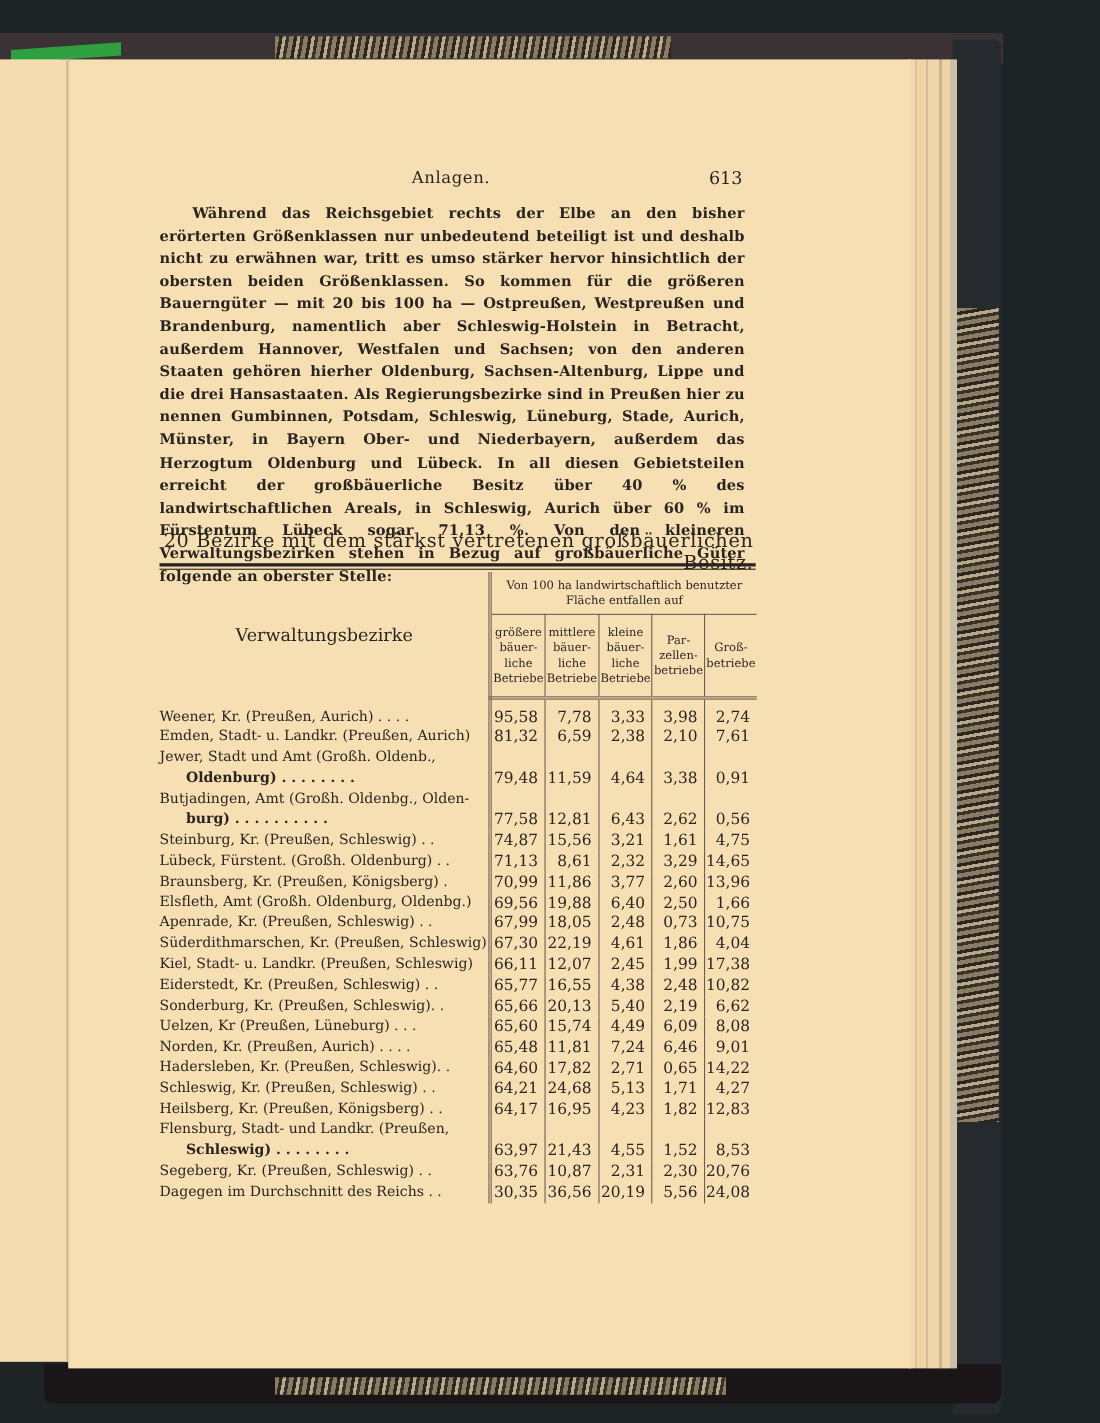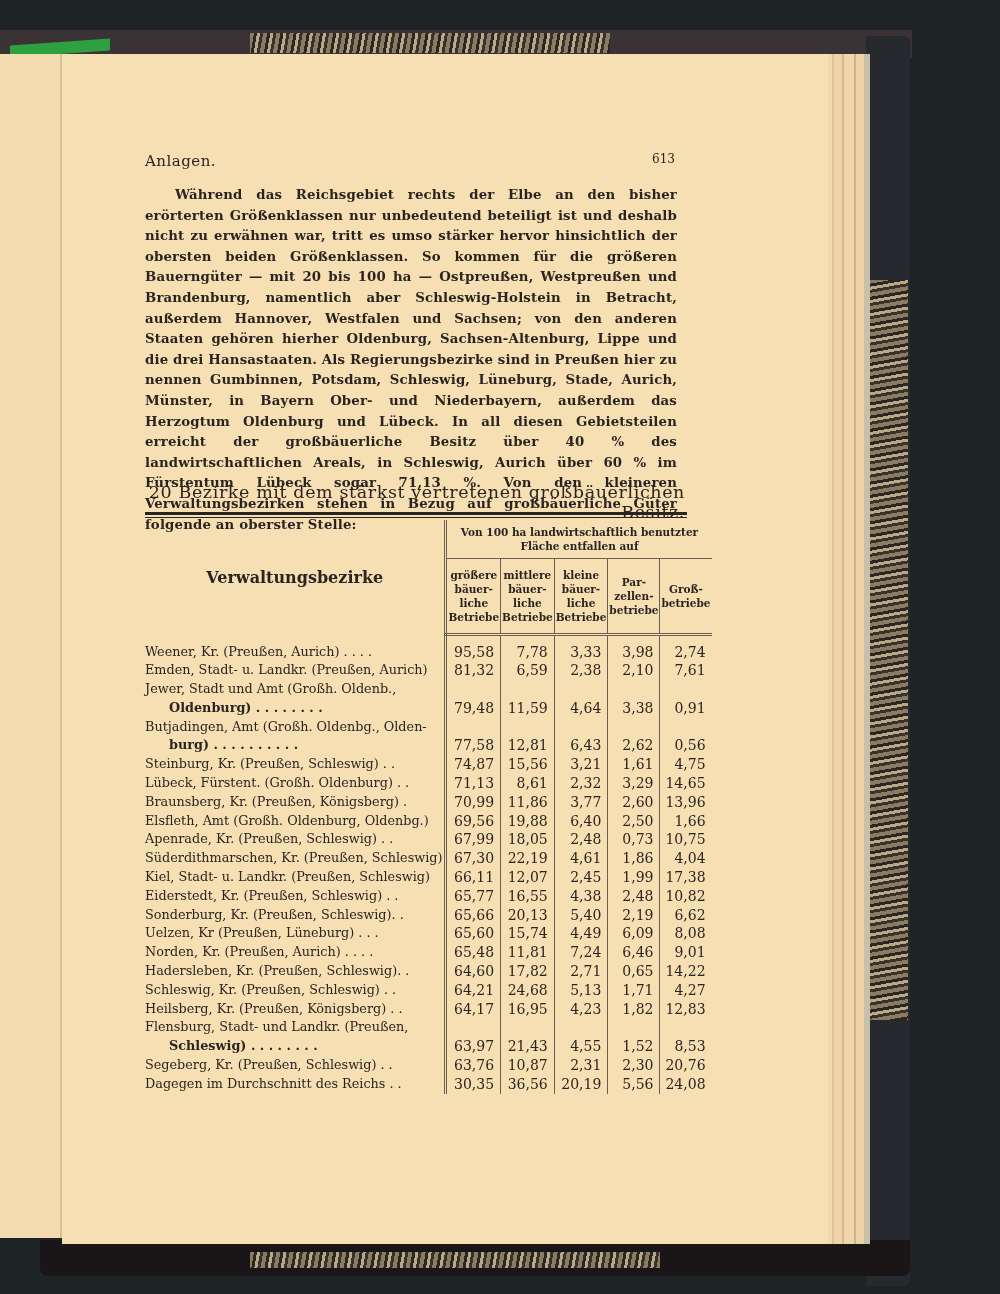--- a/index.html
+++ b/index.html
@@ -44,40 +44,40 @@
     background: linear-gradient(90deg, #f3d8ad 0 6px, #dcc19a 6px 8px, #f0d4a8 8px 16px, #d6bb94 16px 18px, #f0d6ac 18px 28px, #cdb28c 28px 30px, #eed3a8 30px 38px, #c8c0a8 38px 44px);
   }
   .page {
     position: absolute; left: 62px; top: 54px; width: 766px; height: 1190px;
     background: #f7dfb4;
   }
   .header {
     position: absolute; left: 145px; top: 152px; width: 530px; height: 24px;
     font-size: 15px;
   }
-  .header .title { position: absolute; left: 0; right: 0; text-align: left; letter-spacing: 0.5px; }
-  .header .pageno { position: absolute; right: 0; top: 0; font-size: 12px; }
+  .header .title { position: absolute; left: 0; right: 0; text-align: center; letter-spacing: 0.5px; }
+  .header .pageno { position: absolute; right: 0; top: 0; font-size: 16px; }
   .body-text {
     position: absolute; left: 145px; top: 185px; width: 532px;
     font-size: 13.3px; line-height: 20.6px; text-align: justify;
     text-indent: 30px; letter-spacing: 0.15px; font-weight: bold;
   }
   .table-title {
     position: absolute; left: 145px; top: 482px; width: 540px;
     text-align: right; font-size: 17.5px; letter-spacing: 0.6px;
   }
   .rule-double {
     position: absolute; left: 145px; top: 512px; width: 542px; height: 6px;
     border-top: 3px solid #2a2420; border-bottom: 1px solid #2a2420;
   }
   table.data {
     position: absolute; left: 145px; top: 520px; width: 542px;
     border-collapse: collapse; font-size: 12.8px;
   }
-  table.data th { font-weight: bold; vertical-align: middle; text-align: center; }
+  table.data th { font-weight: normal; vertical-align: middle; text-align: center; }
   .h-group { font-size: 10.5px; line-height: 14px; height: 38px; border-bottom: 1px solid #6a5e50; }
   .h-sub { font-size: 10.5px; line-height: 14px; height: 76px; padding: 2px 1px; }
   .h-main { font-size: 16px; }
   .sep-l { border-left: 1px solid #6a5e50; }
   .dbl-l { border-left: 3px double #6a5e50; }
   .head-bottom th, .head-bottom td { border-bottom: 3px double #6a5e50; }
   td.name { padding: 0 2px 0 0; line-height: 18.8px; vertical-align: bottom; white-space: nowrap; }
   td.name .cont { display: block; padding-left: 24px; font-weight: bold; }
   td.num { text-align: right; padding: 0 6px 0 0; vertical-align: bottom; line-height: 18.8px; font-size: 14px; }
   tr.first td { padding-top: 7px; }

